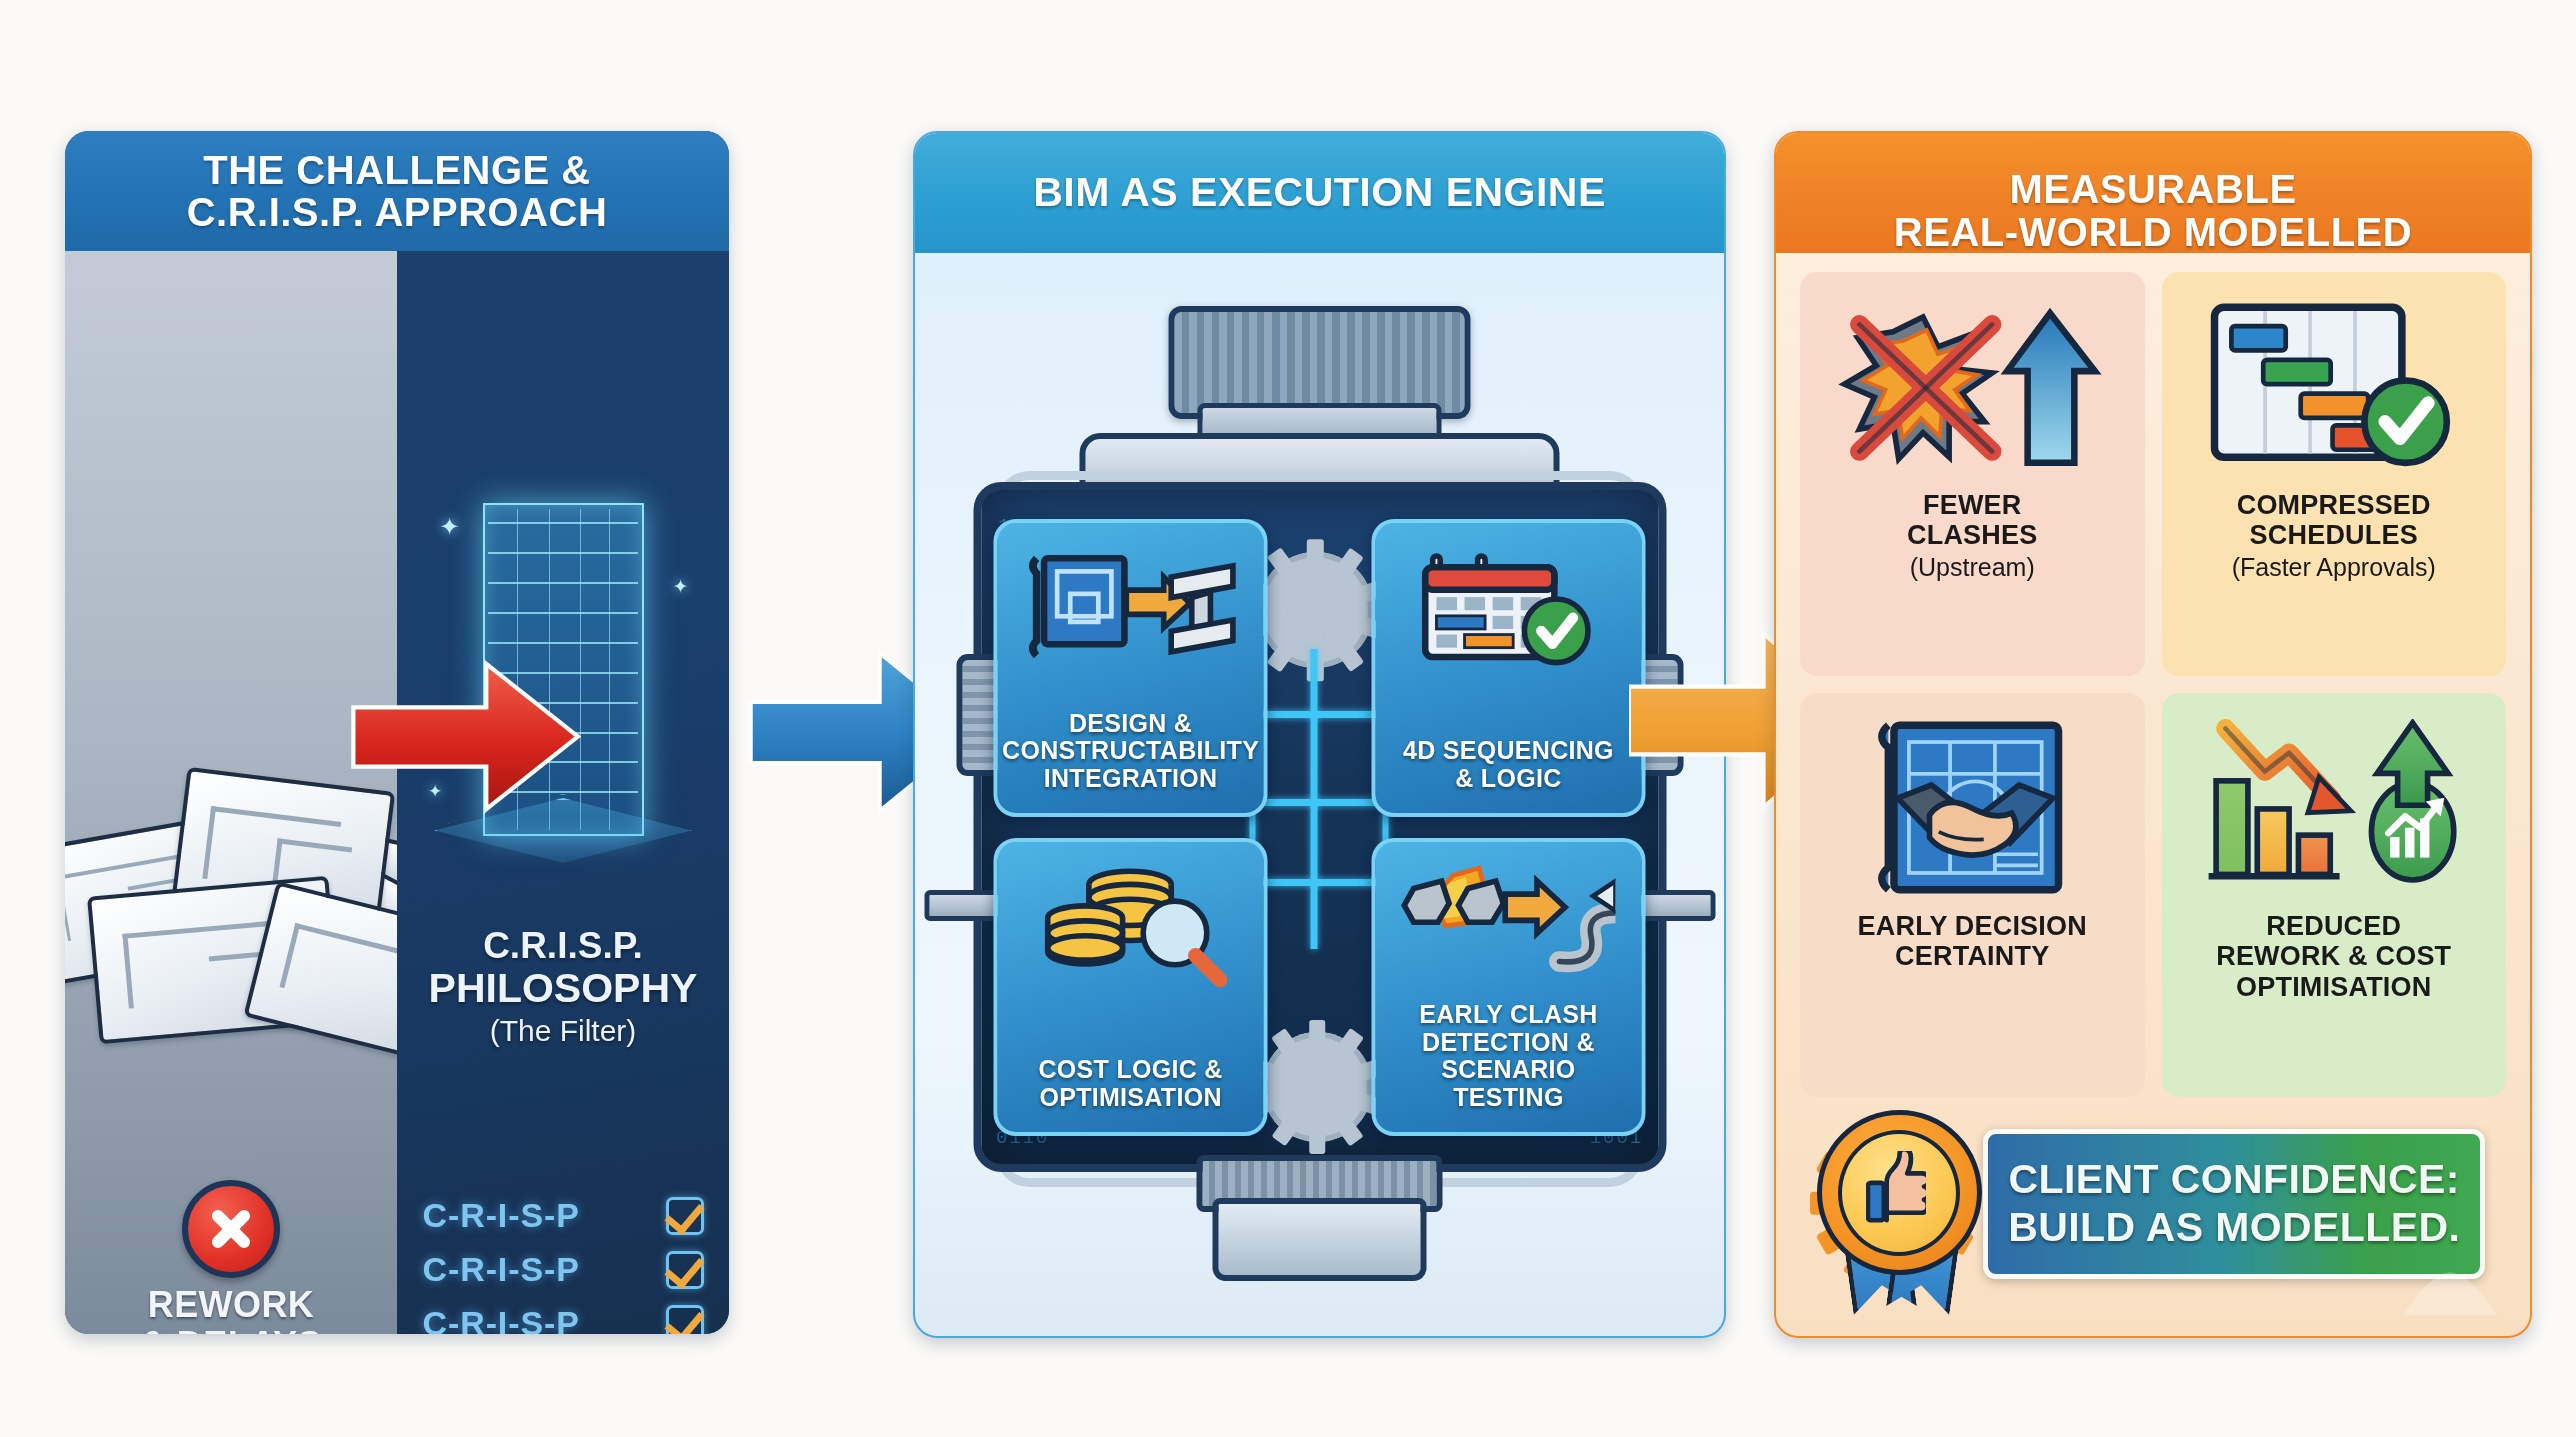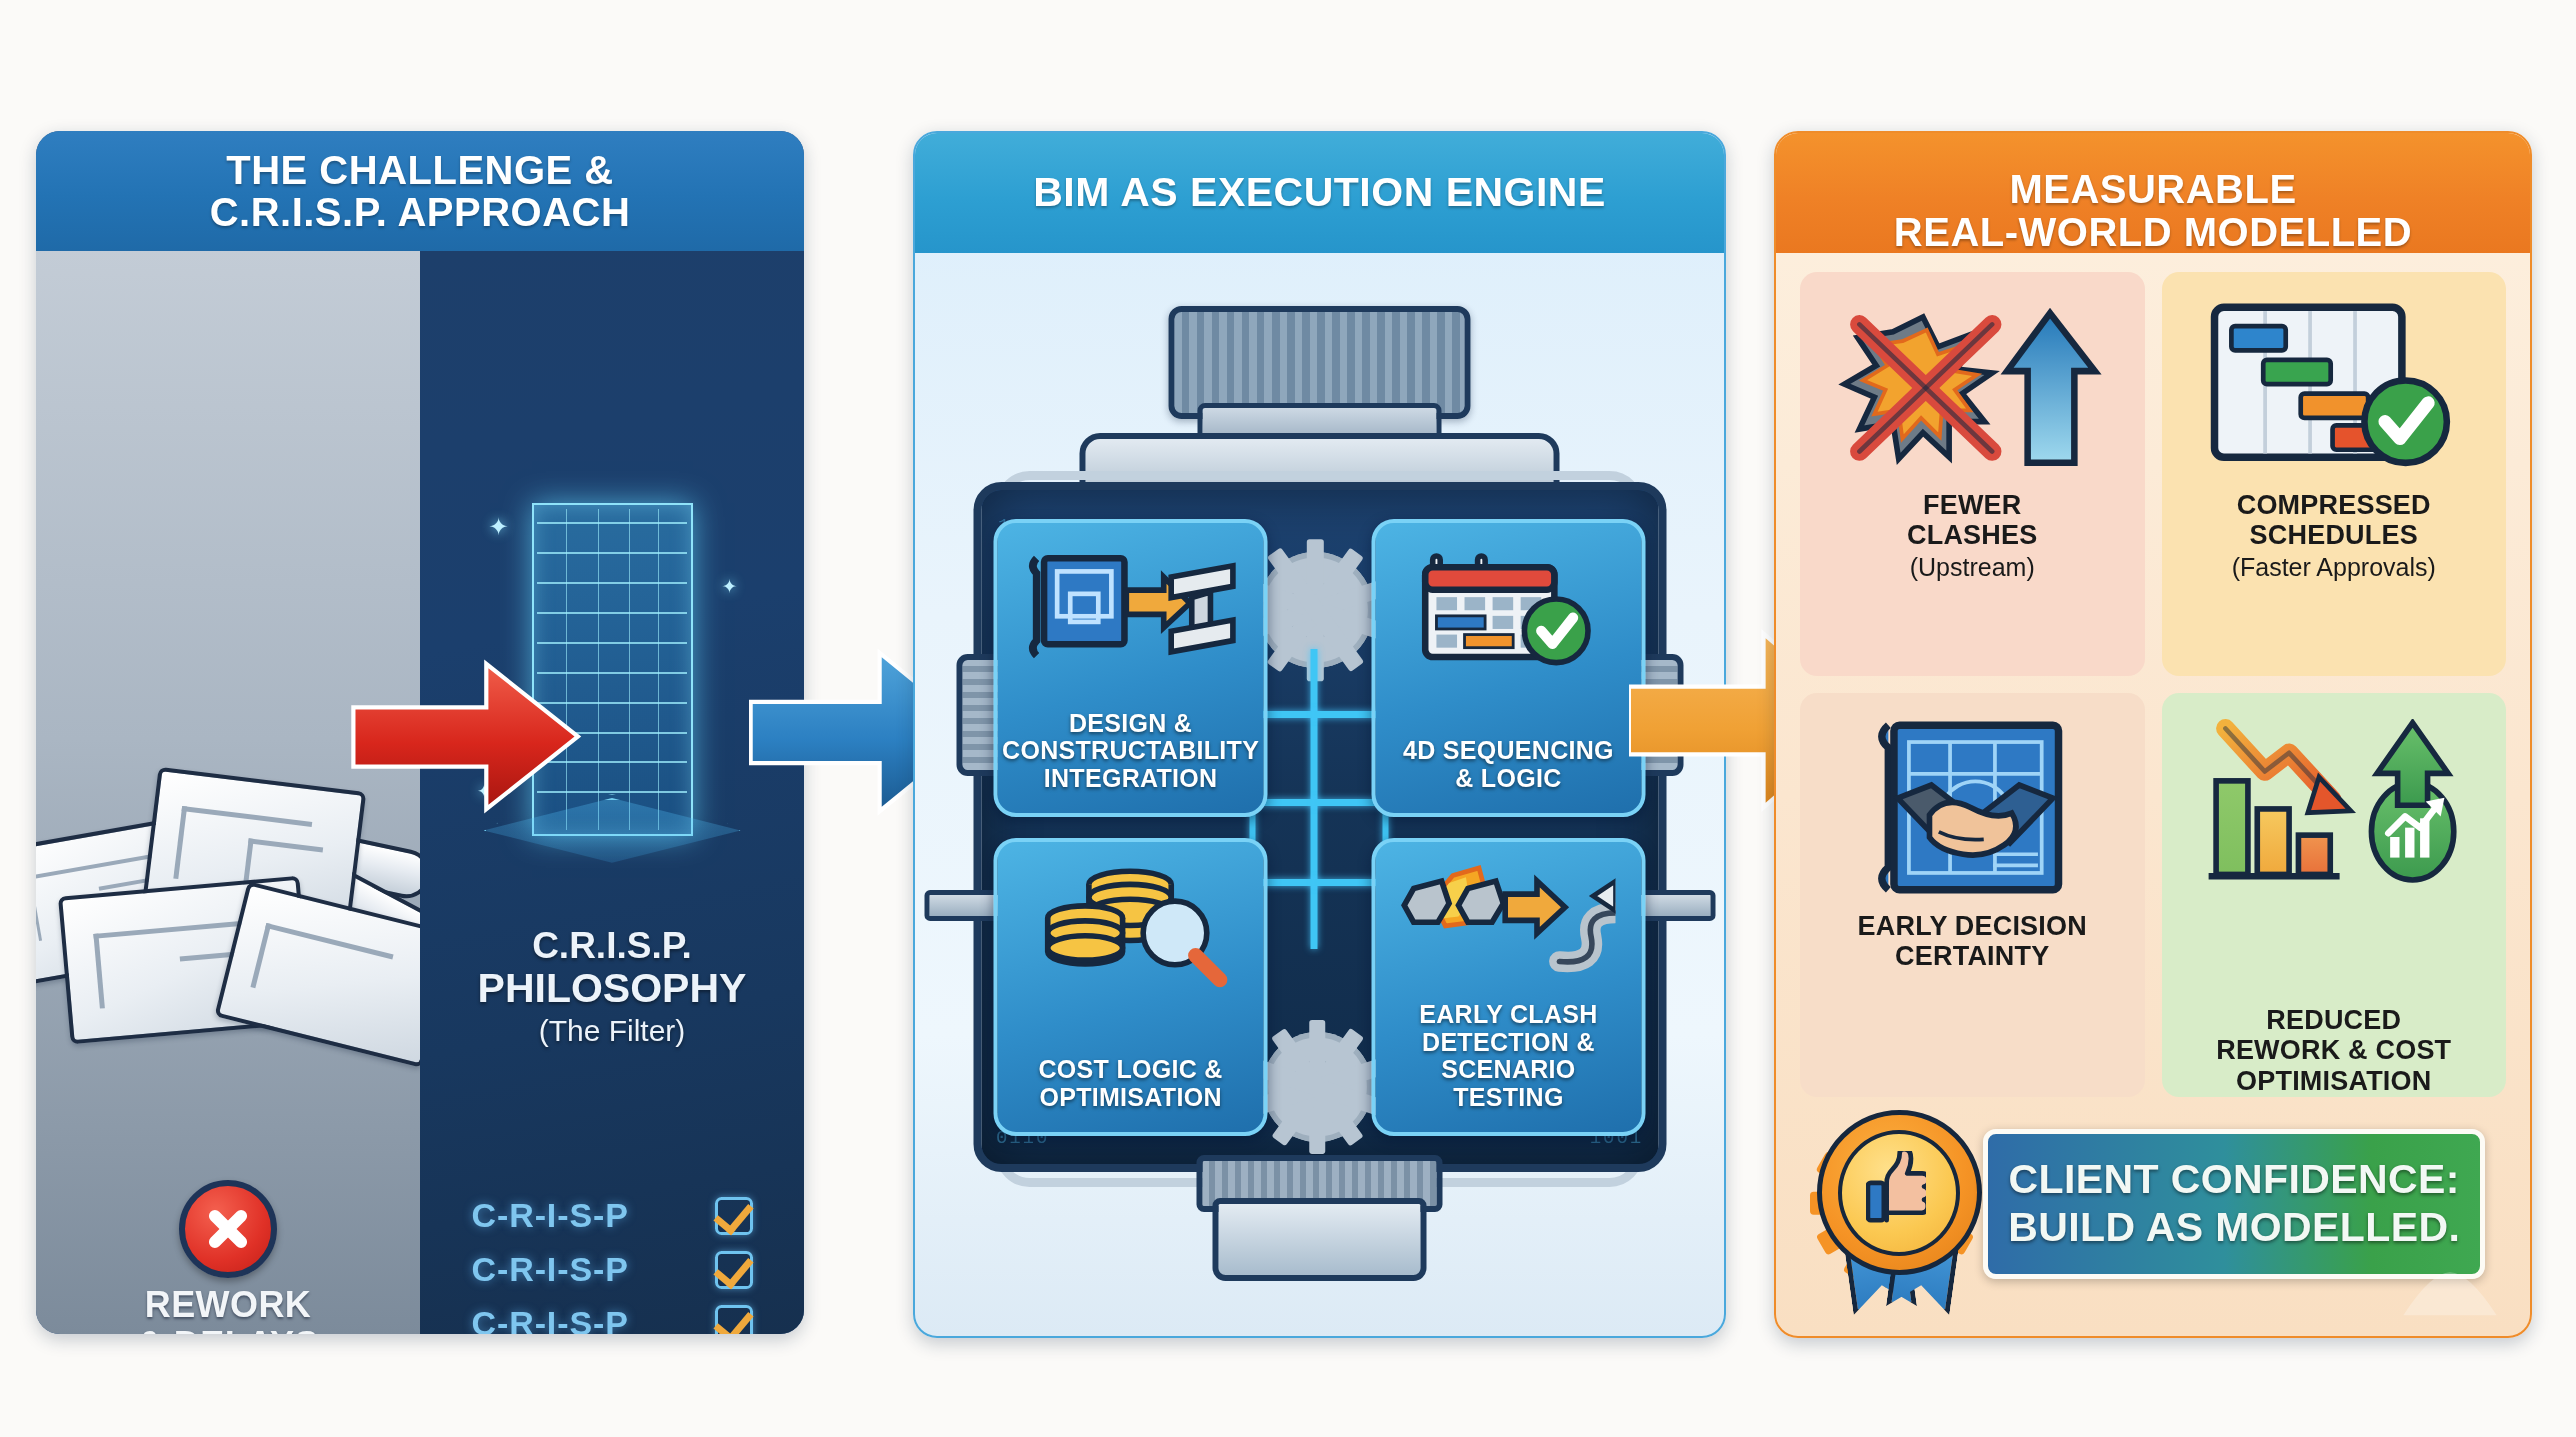--- a/index.html
+++ b/index.html
@@ -15,21 +15,21 @@
   
   .panel{position:absolute;border-radius:24px;overflow:hidden;
          box-shadow:0 5.6px 17px rgba(20,40,70,.22);}
   .panel-head{position:absolute;left:0;right:0;top:0;display:flex;
               align-items:center;justify-content:center;text-align:center;
               color:#fff;letter-spacing:0.5px;line-height:1.06;
               text-shadow:0 1.9px 2.8px rgba(0,0,0,.30);}
   .panel-head span{display:block;}
 
   
-  #panel1{left:36px;top:131px;width:768px;height:1203px;background:#2b4f7d;}
+  #panel1{left:65px;top:131px;width:664px;height:1203px;background:#2b4f7d;}
   #panel1 .panel-head{height:120px;
      background:linear-gradient(180deg,#2f7ec0 0%,#2373b4 55%,#1f6aa8 100%);
      font-size:40px;font-weight:bold;flex-direction:column;justify-content:center;}
   .p1-body{position:absolute;left:0;right:0;top:120px;bottom:0;display:flex;}
   .p1-left{width:50%;height:100%;position:relative;
      background:linear-gradient(180deg,#c3ccd6 0%,#aab6c3 45%,#7c8b9b 100%);}
   .p1-right{width:50%;height:100%;position:relative;
      background:linear-gradient(170deg,#1d3f6b 0%,#1b3f6d 35%,#18385f 70%,#16304f 100%);}
 
   
@@ -579,21 +579,21 @@
             <path d="M74 108 q16 -22 44 -8 q26 14 44 6 q12 20 -8 34 q-20 14 -44 10 q-26 -4 -36 -18 z" fill="#f0c39a" stroke="#16283f" stroke-width="6"></path>
             <path d="M84 126 q20 10 48 8" fill="none" stroke="#16283f" stroke-width="4"></path>
           </svg>
         </div>
         <div class="otext">
           <span>EARLY DECISION</span><br>
           <span>CERTAINTY</span>
         </div>
       </div>
 
-      <div class="ocard" style="background:#d8ecc8;justify-content:space-between;">
+      <div class="ocard" style="background:#d8ecc8;">
         <div class="oicon">
           <svg width="262" height="178" viewBox="0 0 280 190">
             <rect x="14" y="66" width="34" height="100" fill="url(#bg1)" stroke="#16283f" stroke-width="6"></rect>
             <rect x="58" y="96" width="34" height="70" fill="url(#bg2)" stroke="#16283f" stroke-width="6"></rect>
             <rect x="102" y="124" width="34" height="42" fill="url(#bg3)" stroke="#16283f" stroke-width="6"></rect>
             <line x1="6" y1="168" x2="146" y2="168" stroke="#16283f" stroke-width="7"></line>
             <defs>
               <linearGradient id="bg1" x1="0" y1="1" x2="0" y2="0">
                   <stop offset="0%" stop-color="#7fbf5e"></stop>
                   <stop offset="100%" stop-color="#8fc96a"></stop>

